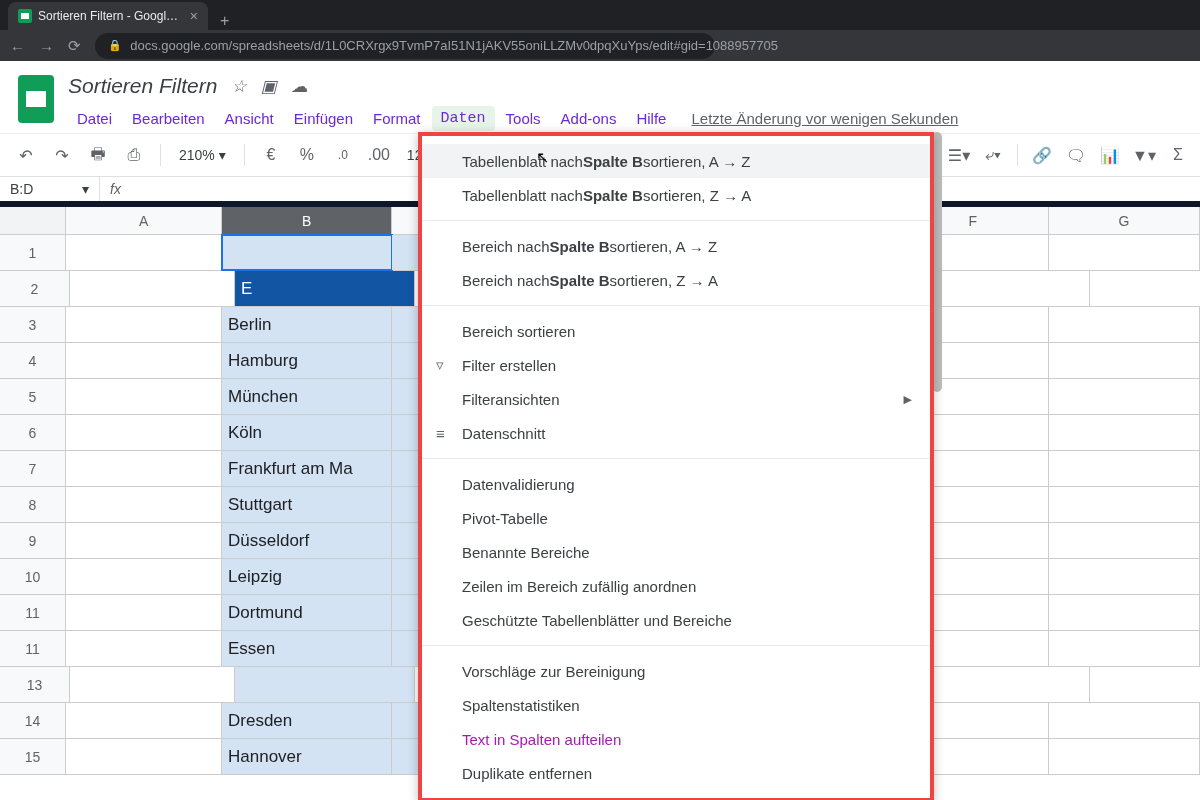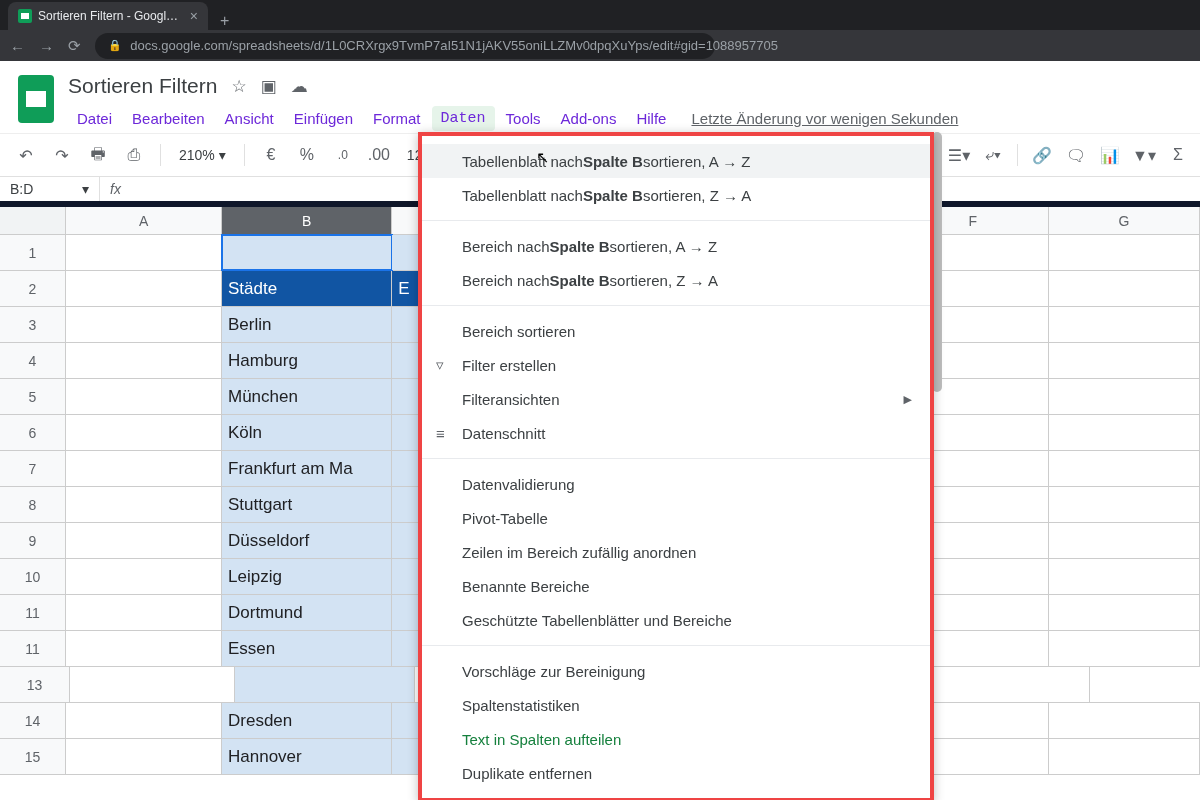--- a/index.html
+++ b/index.html
@@ -18,21 +18,21 @@
   .nav-icon { color: #9aa0a6; font-size: 15px; }
   .url-pill { flex: 0 0 auto; height: 26px; background: #202124; border-radius: 14px; display: flex; align-items: center; padding: 0 14px; color: #9aa0a6; font-size: 13px; gap: 8px; width: 620px; }
   .lock { font-size: 11px; }
 
   
   .app-header { display: flex; align-items: flex-start; padding: 8px 0 0 8px; }
   .sheets-logo { width: 40px; height: 54px; margin: 6px 10px 0 10px; }
   .logo-box { width: 36px; height: 48px; background: #0f9d58; border-radius: 4px; display: flex; align-items: center; justify-content: center; }
   .logo-grid { width: 20px; height: 16px; background: #fff; }
   .header-main { flex: 1; }
-  .title-row { display: flex; align-items: center; gap: 14px; height: 34px; }
+  .title-row { display: flex; align-items: center; gap: 14px; height: 34px; font-style: italic; }
   .doc-title { font-size: 21px; color: #3c4043; }
   .title-icon { color: #5f6368; font-size: 17px; }
   .menubar { display: flex; gap: 2px; height: 30px; align-items: center; }
   .menu-item { padding: 4px 9px; font-size: 15px; color: #6d28d9; border-radius: 4px; cursor: pointer; }
   .menu-item.active { background: #e6f4ea; font-family: Liberation Mono, monospace; }
   .last-edit { font-size: 15px; color: #5f6368; text-decoration: underline; margin-left: 14px; }
 
   
   .toolbar { height: 44px; border-top: 1px solid #eee; border-bottom: 1px solid #e0e0e0; display: flex; align-items: center; padding: 0 12px; gap: 8px; position: relative; }
   .tb-btn { width: 28px; height: 28px; display: flex; align-items: center; justify-content: center; color: #5f6368; font-size: 16px; }
@@ -69,21 +69,21 @@
   .cell.colF { width: 160px; }
   .cell.colG { width: 160px; }
   .row.header-row .cell.colB, .row.header-row .cell.colC { background: #1155a3; color: #fff; font-weight: 400; }
   .row.r1 .cell.colB { background: #d3e3f3; outline: 2px solid #1a73e8; outline-offset: -1px; }
   .row.r1 .cell.colC { background: #d3e3f3; }
 
   
   .dropdown { position: absolute; left: 418px; top: 132px; width: 516px; background: #fff; box-shadow: 0 2px 10px rgba(0,0,0,0.25); border: 4px solid #ef4444; padding: 8px 0; z-index: 100; }
   .dd-item { height: 34px; display: flex; align-items: center; padding: 0 40px; font-size: 15px; color: #3c4043; position: relative; }
   .dd-item.hover { background: #f1f3f4; }
-  .dd-item.disabled { color: #15803d; }
+  .dd-item.disabled { color: #a21caf; }
   .dd-item .icon-slot { position: absolute; left: 14px; width: 18px; color: #5f6368; font-size: 15px; }
   .dd-item .sub-arrow { position: absolute; right: 18px; color: #5f6368; font-size: 11px; }
   .dd-sep { height: 1px; background: #e8eaed; margin: 8px 0; }
   .dd-item b { font-weight: 700; }
 
   .vscroll { position: absolute; right: 258px; top: 132px; width: 10px; height: 660px; }
   .vscroll-thumb { width: 10px; height: 260px; background: #bdbdbd; border-radius: 5px; }
 
   .cursor { position: absolute; left: 536px; top: 148px; font-size: 16px; color: #000; z-index: 200; pointer-events: none; }
 </style>
@@ -187,21 +187,20 @@
         <div class="cell colA"></div>
         <div class="cell colB"></div>
         <div class="cell colC"></div>
         <div class="cell spacer"></div>
         <div class="cell colF"></div>
         <div class="cell colG"></div>
       </div>
       <div class="row header-row">
         <div class="row-head">2</div>
         <div class="cell colA"></div>
-        <div class="cell colB">Städte</div>
         <div class="cell colC">E</div>
         <div class="cell spacer"></div>
         <div class="cell colF"></div>
         <div class="cell colG"></div>
       </div>
       <div class="row">
         <div class="row-head">3</div>
         <div class="cell colA"></div>
         <div class="cell colB">Berlin</div>
         <div class="cell colC"></div>
@@ -358,24 +357,24 @@
       <span>Datenschnitt</span>
     </div>
   <div class="dd-sep"></div>
   <div class="dd-item">
       <span>Datenvalidierung</span>
     </div>
   <div class="dd-item">
       <span>Pivot-Tabelle</span>
     </div>
   <div class="dd-item">
+      <span>Benannte Bereiche</span>
+    </div>
+  <div class="dd-item">
       <span>Zeilen im Bereich zufällig anordnen</span>
-    </div>
-  <div class="dd-item">
-      <span>Benannte Bereiche</span>
     </div>
   <div class="dd-item">
       <span>Geschützte Tabellenblätter und Bereiche</span>
     </div>
   <div class="dd-sep"></div>
   <div class="dd-item">
       <span>Vorschläge zur Bereinigung</span>
     </div>
   <div class="dd-item">
       <span>Spaltenstatistiken</span>

